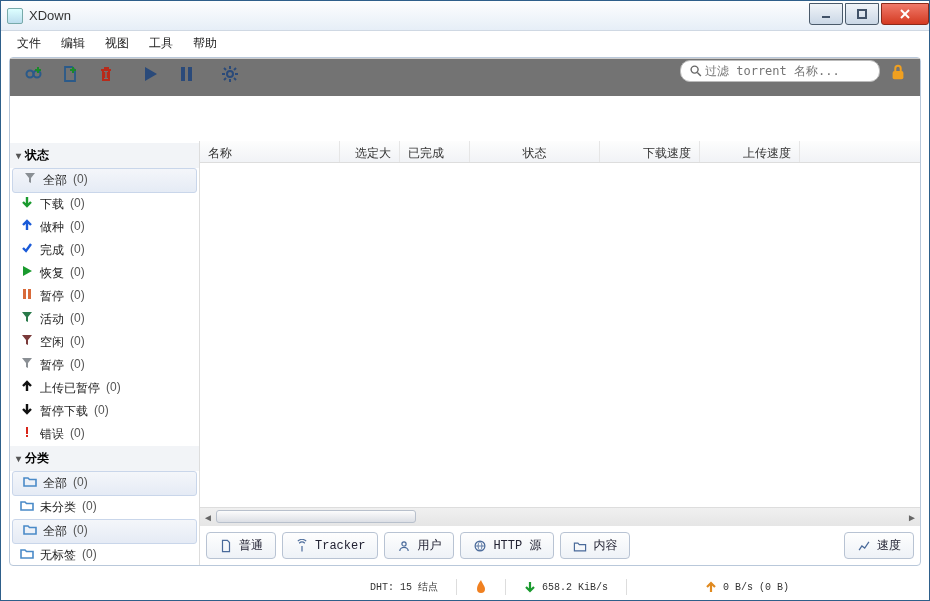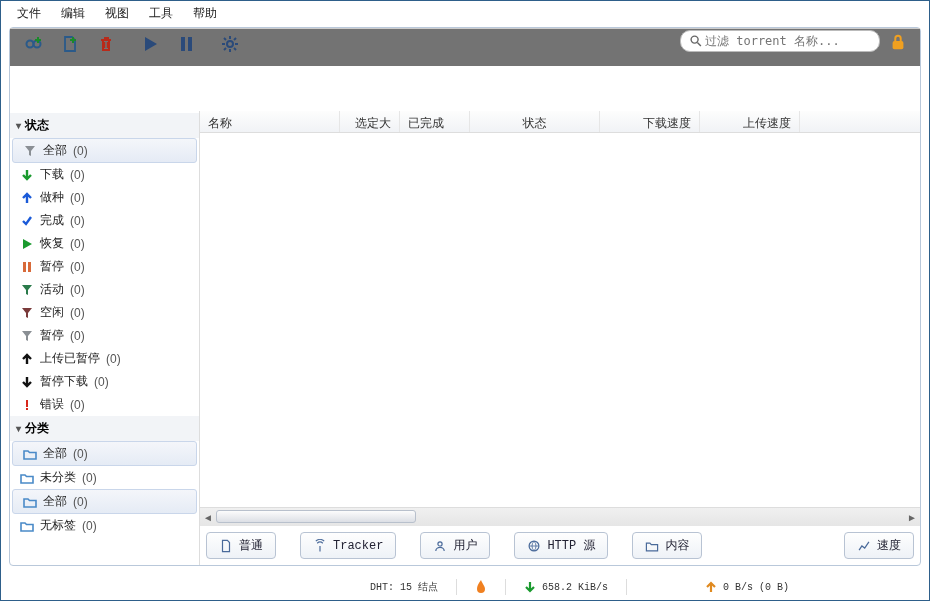--- a/index.html
+++ b/index.html
@@ -24,47 +24,69 @@
   .toolbar .sep { flex:1; }
   .searchbox { display:flex; align-items:center; border:1px solid #bbb; border-radius:10px; padding:2px 8px; width:200px; background:#fff; }
   .searchbox input { border:0; outline:0; flex:1; font-size:12px; font-family:monospace; background:transparent; color:#888;}
   .lockbtn { width:24px;height:24px; margin-left:6px; display:flex;align-items:center;justify-content:center;}
   
   .inner-frame{ flex:1; margin:2px 8px 8px 8px; border:1px solid #b9c8da; border-radius:4px; background:#fff; display:flex; flex-direction:column; min-height:0;}
   .body   { flex:1; display:flex; min-height:0;margin-top:45px;}
   .sidebar{ width:190px; border-right:1px solid #ddd; overflow:auto; padding-top:2px;}
   .group-hd{ font-weight:bold; padding:4px 6px; display:flex;align-items:center; color:#000; background:#f2f4f7;}
   .group-hd::before{ content:"▾"; margin-right:4px; font-size:10px; color:#555;}
-  .item { padding:3px 8px 3px 10px; display:flex;align-items:center; gap:6px; color:#222;}
+  .item { padding:3px 8px 3px 10px; display:flex;gap:6px; color:#222;}
   .item.selected{ background:linear-gradient(#f4f6fa,#e5ebf5); border:1px solid #c9d6ea; border-radius:3px; margin:0 2px;}
   .item .count{ color:#555;}
   .item .ic { width:14px; display:flex; justify-content:center;}
   
   .main { flex:1; display:flex; flex-direction:column; min-width:0;}
   .colheaders{ height:22px; display:flex; border-bottom:1px solid #ddd; background:linear-gradient(#fdfdfd,#f1f3f6); font-size:12px; color:#333;}
   .colheaders span{ padding:4px 8px; border-right:1px solid #e6e6e6;}
   .listarea{ flex:1; background:#fff;}
   .hscroll { height:18px; background:linear-gradient(#f0f0f0,#e6e6e6); border-top:1px solid #ddd; position:relative;}
   .hscroll .thumb{ position:absolute; left:16px; top:2px; height:13px; width:200px; background:linear-gradient(#fcfcfc,#dcdfe5); border:1px solid #b8c0cc; border-radius:3px;}
   .hscroll .arrow{ position:absolute; top:0; width:16px; height:18px; display:flex;align-items:center;justify-content:center; color:#666; font-size:10px;}
   .hscroll .ar{ right:0;} .hscroll .al{ left:0;}
   
-  .tabrow { padding:6px; display:flex; gap:24px; border-top:1px solid #e6e6e6;}
+  .tabrow { padding:6px; display:flex; gap:6px; border-top:1px solid #e6e6e6;}
   .tab { display:flex; align-items:center; gap:6px; padding:4px 12px; border:1px solid #b8c3d3; border-radius:4px; background:linear-gradient(#fefefe,#eef2f7); font-family: "SimSun","Courier New",monospace; font-size:12px; color:#223;}
   .tabrow .spacer{ flex:1;}
   
   .statusbar{ height:26px; display:flex; align-items:center; background:#fff; padding:0 10px; font-family:"Courier New",monospace; font-size:10px; color:#333;}
   .statusbar .cell{ display:flex; align-items:center; gap:6px; padding:0 14px; }
   .statusbar .sepv{ width:1px; height:16px; background:#ddd; margin:0 4px;}
 </style>
 </head>
 <body>
 
 <div class="window">
 
+  <div class="titlebar">
+    <div class="app-icon"></div>
+    <div class="title">XDown</div>
+    <div class="winbtns">
+      <div class="winbtn">
+          <svg width="12" height="12">
+            <line x1="2" y1="9" x2="10" y2="9"></line>
+          </svg>
+        </div>
+      <div class="winbtn">
+          <svg width="12" height="12">
+            <rect x="2" y="2" width="8" height="8" fill="none"></rect>
+          </svg>
+        </div>
+      <div class="winbtn close">
+          <svg width="12" height="12">
+            <line x1="2" y1="2" x2="10" y2="10"></line>
+            <line x1="10" y1="2" x2="2" y2="10"></line>
+          </svg>
+        </div>
+    </div>
+  </div>
 
   <div class="menubar">
     <span>文件</span>
     <span>编辑</span>
     <span>视图</span>
     <span>工具</span>
     <span>帮助</span>
   </div>
 
   <div class="inner-frame">

